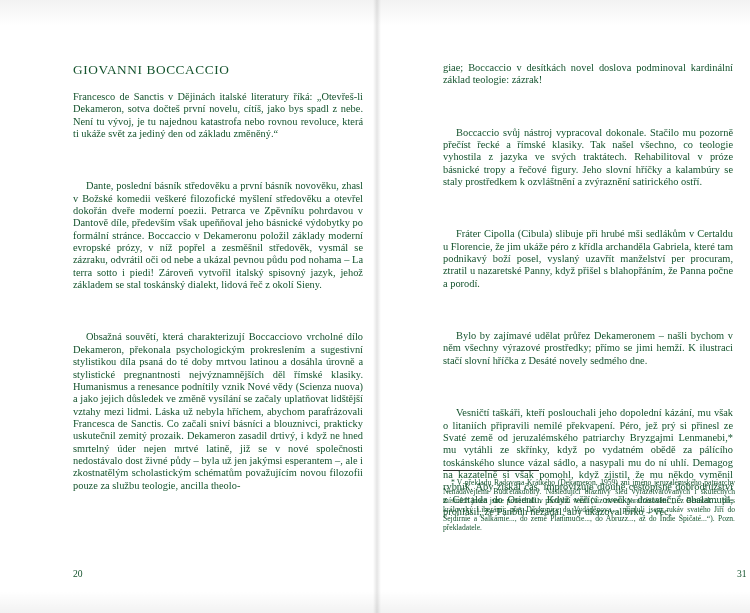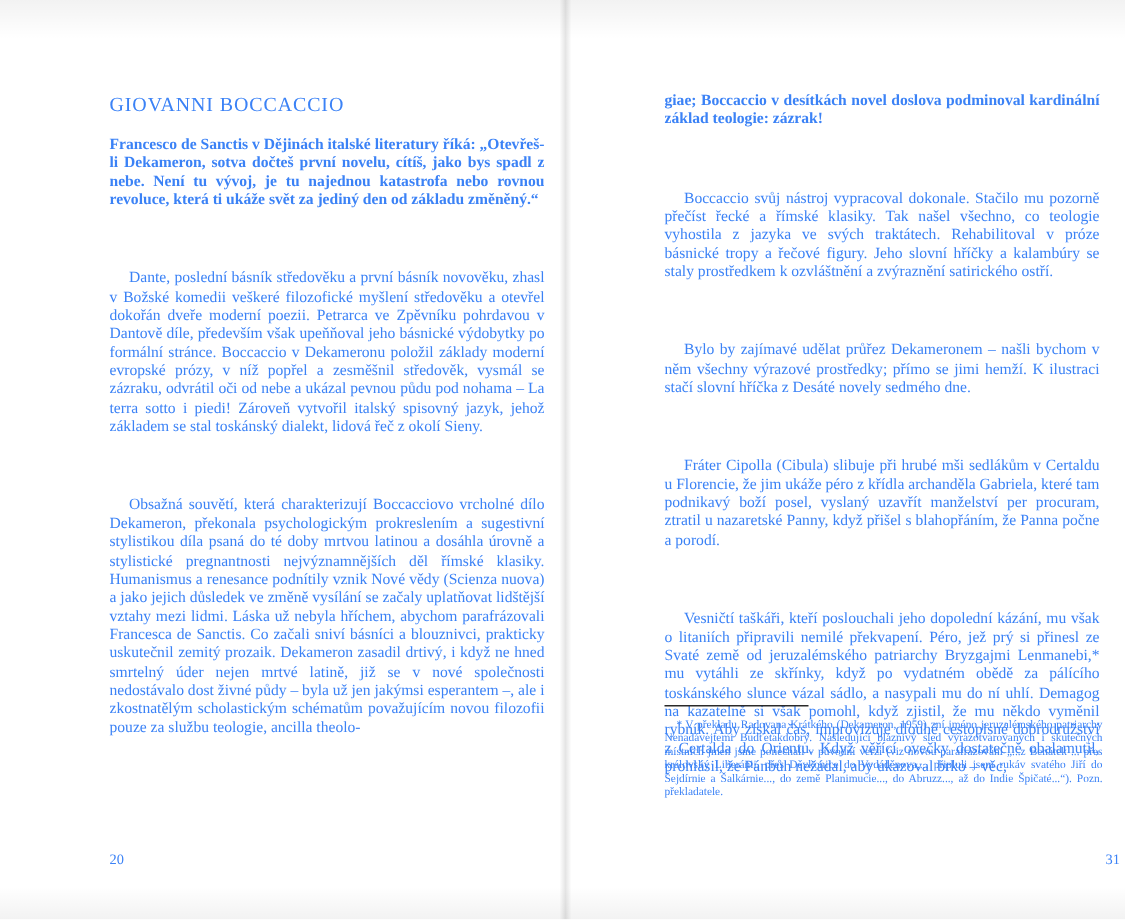--- a/index.html
+++ b/index.html
@@ -7,21 +7,21 @@
     padding: 0;
     background: #ffffff;
   }
   .page {
     position: relative;
     width: 750px;
     height: 613px;
     background: #ffffff;
     overflow: hidden;
     font-family: "Liberation Serif", serif;
-    color: #3b82f6;
+    color: #14532d;
   }
   
   .spine {
     position: absolute;
     left: 373px;
     top: 0;
     width: 8px;
     height: 613px;
     background: linear-gradient(to right, rgba(0,0,0,0.00), rgba(0,0,0,0.10), rgba(0,0,0,0.00));
     pointer-events: none;
@@ -64,21 +64,21 @@
 
   p.body {
     margin: 0;
     font-size: 10.4px;
     line-height: 12.35px;
     text-align: justify;
     text-justify: inter-word;
     hyphens: manual;
   }
   p.body.indent { text-indent: 13px; margin-top: 40px; }
-  p.body.first  { text-indent: 0; font-weight: bold; }
+  p.body.first  { text-indent: 0; }
 
   .footnote-rule {
     position: absolute;
     left: 68px;
     top: 470px;
     width: 96px;
     height: 1px;
     background: #2a2a2a;
   }
   .footnote {
@@ -120,22 +120,22 @@
       <p class="body indent">Dante, poslední básník středověku a první básník novověku, zhasl v Božské komedii veškeré filozofické myšlení středověku a otevřel dokořán dveře moderní poezii. Petrarca ve Zpěvníku pohrdavou v Dantově díle, především však upeňňoval jeho básnické výdobytky po formální stránce. Boccaccio v Dekameronu položil základy moderní evropské prózy, v níž popřel a zesměšnil středověk, vysmál se zázraku, odvrátil oči od nebe a ukázal pevnou půdu pod nohama – La terra sotto i piedi! Zároveň vytvořil italský spisovný jazyk, jehož základem se stal toskánský dialekt, lidová řeč z okolí Sieny.</p>
       <p class="body indent">Obsažná souvětí, která charakterizují Boccacciovo vrcholné dílo Dekameron, překonala psychologickým prokreslením a sugestivní stylistikou díla psaná do té doby mrtvou latinou a dosáhla úrovně a stylistické pregnantnosti nejvýznamnějších děl římské klasiky. Humanismus a renesance podnítily vznik Nové vědy (Scienza nuova) a jako jejich důsledek ve změně vysílání se začaly uplatňovat lidštější vztahy mezi lidmi. Láska už nebyla hříchem, abychom parafrázovali Francesca de Sanctis. Co začali sniví básníci a blouznivci, prakticky uskutečnil zemitý prozaik. Dekameron zasadil drtivý, i když ne hned smrtelný úder nejen mrtvé latině, již se v nové společnosti nedostávalo dost živné půdy – byla už jen jakýmsi esperantem –, ale i zkostnatělým scholastickým schématům považujícím novou filozofii pouze za službu teologie, ancilla theolo-</p>
     </div>
     <div class="folio">20</div>
   </div>
 
   <div class="leaf leaf-right">
     <div class="col">
       <p class="body first">giae; Boccaccio v desítkách novel doslova podminoval kardinální základ teologie: zázrak!</p>
       <p class="body indent">Boccaccio svůj nástroj vypracoval dokonale. Stačilo mu pozorně přečíst řecké a římské klasiky. Tak našel všechno, co teologie vyhostila z jazyka ve svých traktátech. Rehabilitoval v próze básnické tropy a řečové figury. Jeho slovní hříčky a kalambúry se staly prostředkem k ozvláštnění a zvýraznění satirického ostří.</p>
+      <p class="body indent">Fráter Cipolla (Cibula) slibuje při hrubé mši sedlákům v Certaldu u Florencie, že jim ukáže pérо z křídla archanděla Gabriela, které tam podnikavý boží posel, vyslaný uzavřít manželství per procuram, ztratil u nazaretské Panny, když přišel s blahopřáním, že Panna počne a porodí.</p>
       <p class="body indent">Bylo by zajímavé udělat průřez Dekameronem – našli bychom v něm všechny výrazové prostředky; přímo se jimi hemží. K ilustraci stačí slovní hříčka z Desáté novely sedmého dne.</p>
-      <p class="body indent">Fráter Cipolla (Cibula) slibuje při hrubé mši sedlákům v Certaldu u Florencie, že jim ukáže pérо z křídla archanděla Gabriela, které tam podnikavý boží posel, vyslaný uzavřít manželství per procuram, ztratil u nazaretské Panny, když přišel s blahopřáním, že Panna počne a porodí.</p>
       <p class="body indent">Vesničtí taškáři, kteří poslouchali jeho dopolední kázání, mu však o litaniích připravili nemilé překvapení. Péro, jež prý si přinesl ze Svaté země od jeruzalémského patriarchy Bryzgajmi Lenmanebi,* mu vytáhli ze skřínky, když po vydatném obědě za pálícího toskánského slunce vázal sádlo, a nasypali mu do ní uhlí. Demagog na kazatelně si však pomohl, když zjistil, že mu někdo vyměnil rybník. Aby získal čas, improvizuje dlouhé cestopisné dobrodružství z Certalda do Orientu. Když věřící ovečky dostatečně obalamutil, prohlásil, že Pánbůh nežádal, aby ukazoval brko – věc,</p>
     </div>
 
     <div class="footnote-rule"></div>
     <div class="footnote">
       <span class="fn-mark">*</span><span>V překladu Radovana Krátkého (Dekameron, 1959) zní jméno jeruzalémského patriarchy Nenadávejtemi Budťetakdobrý. Následující bláznivý sled výrazotvarovaných i skutečných místních jmen jsme ponechali v původní verzi (viz novou parafrázování „...z Benátek ... přes královský Liberánii, přes Děvkonice do Vydáděnova..., připluli jsem rukáv svatého Jiří do Šejdírnie a Šalkárnie..., do země Planimucie..., do Abruzz..., až do Indie Špičaté...“). Pozn. překladatele.</span>
     </div>
 
     <div class="folio">31</div>
   </div>

